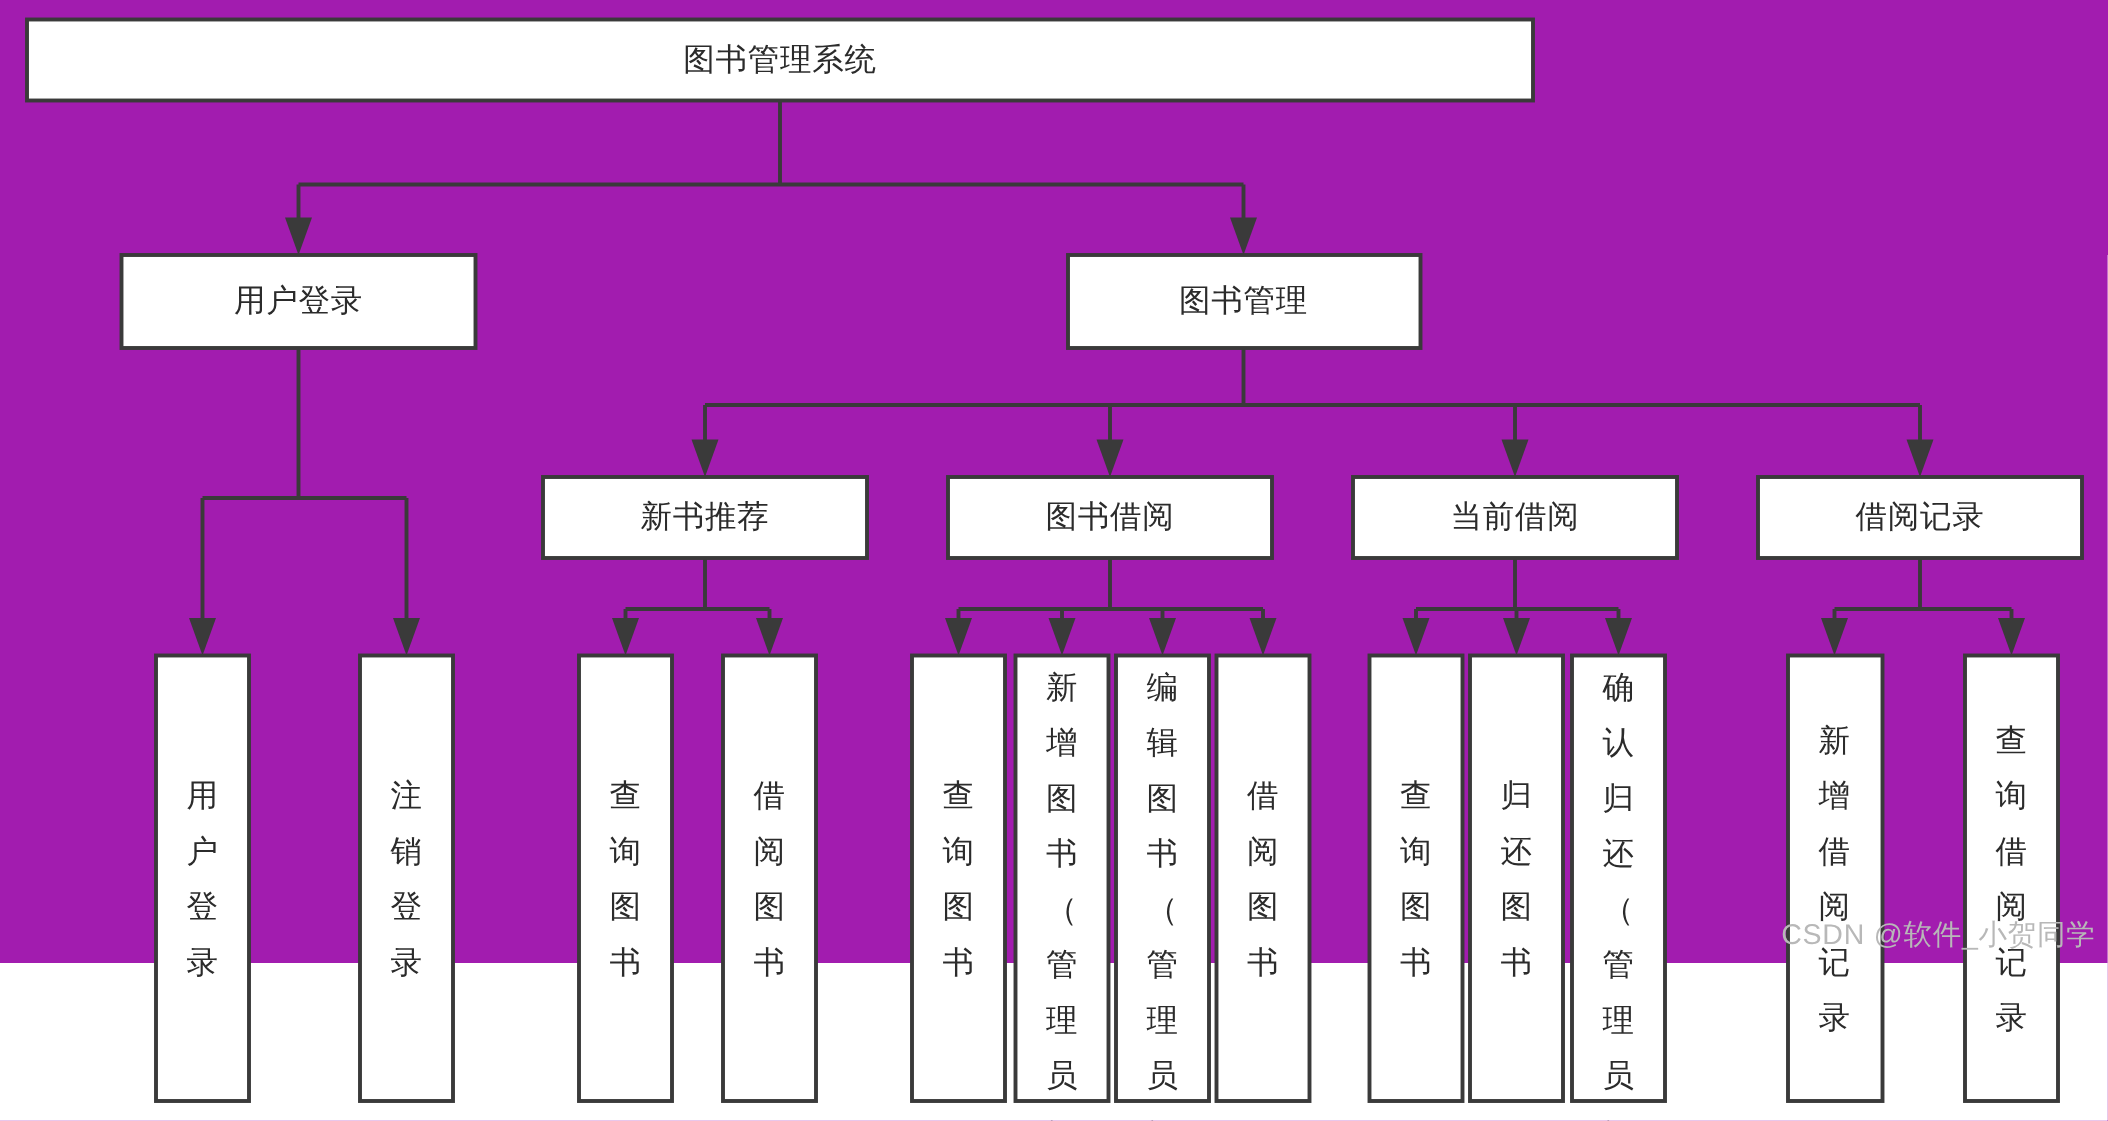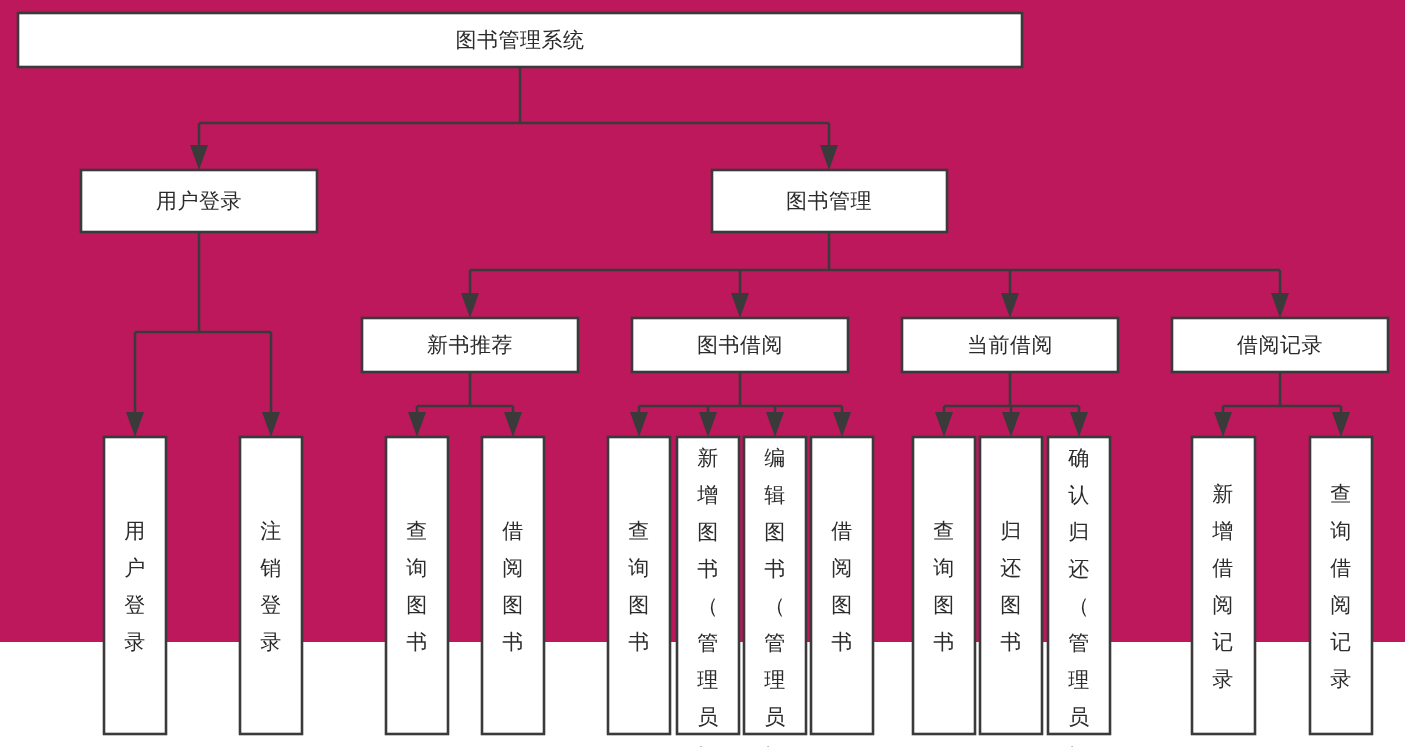--- a/index.html
+++ b/index.html
@@ -12,21 +12,21 @@
     font-family: "Liberation Sans", "DejaVu Sans", sans-serif;
     width: 1405px;
     height: 747px;
     overflow: hidden;
     position: relative;
   }
   #diagram-root {
     position: relative;
     width: 1405px;
     height: 642px;
-    background: #be185d;
+    background: #a21caf;
   }
   svg#tree-svg {
     display: block;
     width: 1405px;
     height: 747px;
   }
   .node-box {
     fill: #ffffff;
     stroke: #3a3a3a;
     stroke-width: 2.6;
@@ -215,13 +215,14 @@
     <g>
       <rect class="node-box" x="1192" y="437" width="63" height="297"></rect>
       <text class="node-label-vertical" x="1223" y="0"><tspan x="1223" y="500.5">新</tspan><tspan x="1223" y="537.5">增</tspan><tspan x="1223" y="574.5">借</tspan><tspan x="1223" y="611.5">阅</tspan><tspan x="1223" y="648.5">记</tspan><tspan x="1223" y="685.5">录</tspan></text>
     </g>
     <g>
       <rect class="node-box" x="1310" y="437" width="62" height="297"></rect>
       <text class="node-label-vertical" x="1341" y="0"><tspan x="1341" y="500.5">查</tspan><tspan x="1341" y="537.5">询</tspan><tspan x="1341" y="574.5">借</tspan><tspan x="1341" y="611.5">阅</tspan><tspan x="1341" y="648.5">记</tspan><tspan x="1341" y="685.5">录</tspan></text>
     </g>
   </svg>
 
+  <div class="watermark">CSDN @软件_小贺同学</div>
 </div>
 
 </body></html>

